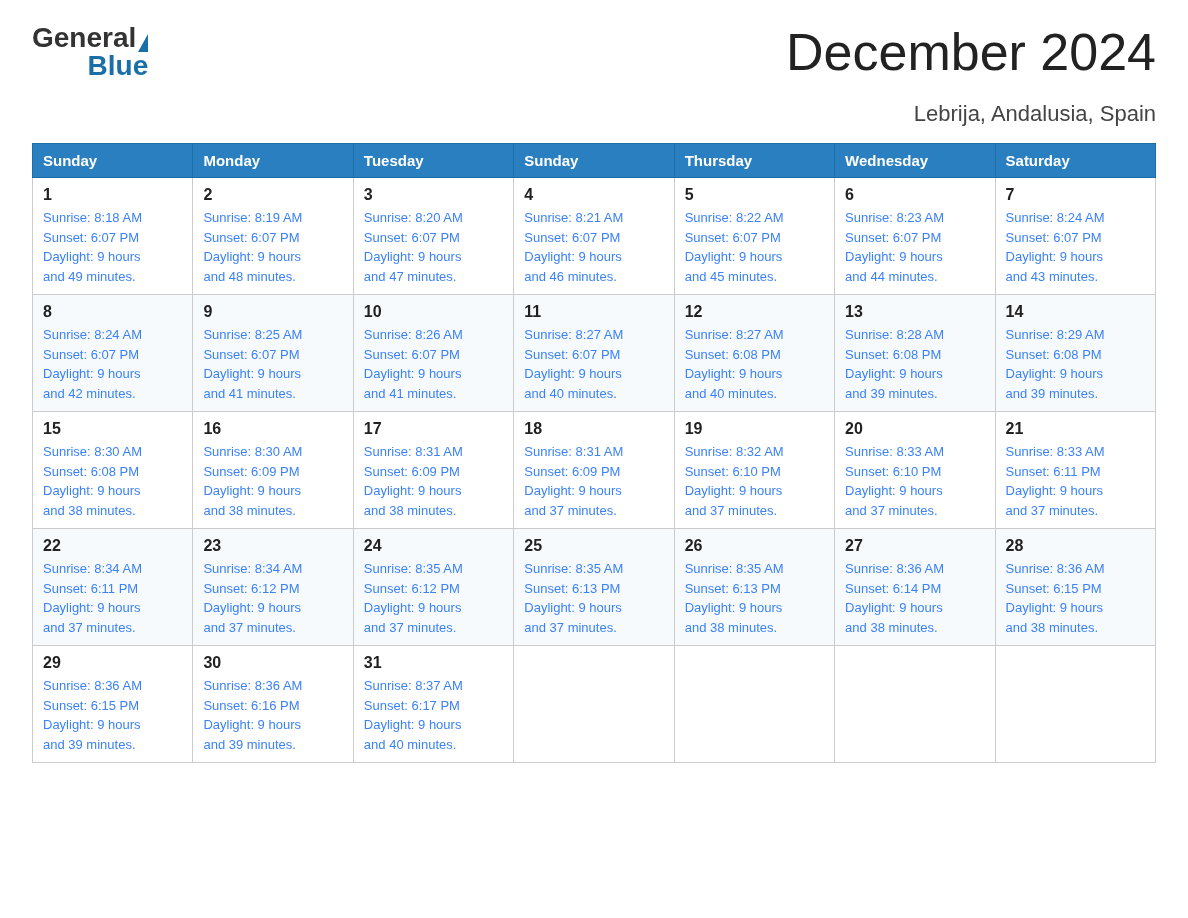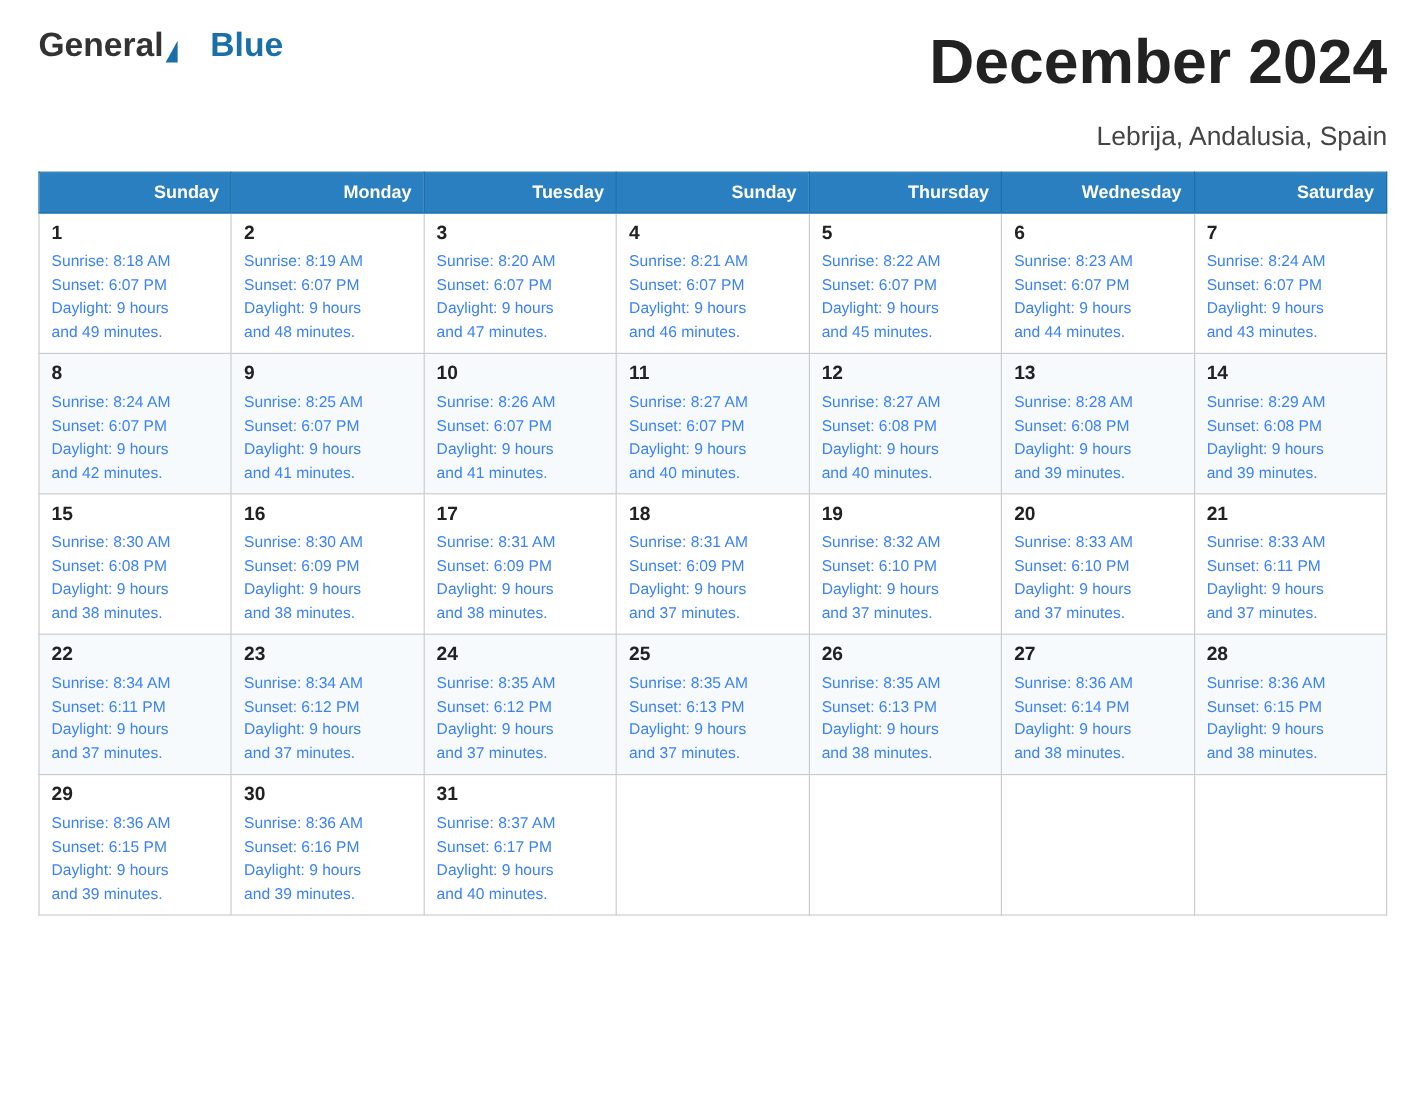--- a/index.html
+++ b/index.html
@@ -11,23 +11,22 @@
       min-height: 918px;
     }
     .header {
       display: flex;
       justify-content: space-between;
       align-items: flex-start;
       margin-bottom: 16px;
     }
     .logo {
       display: flex;
-      flex-direction: row;
+      flex-direction: column;
       align-items: flex-end;
-      gap: 27px;
     }
     .logo-general {
       font-size: 28px;
       font-weight: bold;
       color: #333;
       line-height: 1;
     }
     .logo-blue {
       font-size: 28px;
       font-weight: bold;
@@ -42,41 +41,41 @@
       border-left: 10px solid transparent;
       border-bottom: 18px solid #1a6fa8;
       margin-left: 2px;
       vertical-align: middle;
     }
     .title-section {
       text-align: right;
     }
     .month-title {
       font-size: 52px;
-      font-weight: bold;
+      font-weight: normal;
       color: #222;
       line-height: 1.1;
     }
     .location-title {
       font-size: 22px;
       color: #444;
       margin-top: 20px;
     }
     .calendar {
       width: 100%;
       border-collapse: collapse;
       margin-top: 8px;
     }
     .calendar th {
       background: #2a7fc1;
       color: #fff;
       font-size: 15px;
       font-weight: bold;
       padding: 8px 10px;
-      text-align: right;
+      text-align: left;
       border: 1px solid #1a6fa8;
     }
     .calendar td {
       vertical-align: top;
       padding: 8px 10px;
       border: 1px solid #ccc;
       font-size: 13px;
       color: #222;
       min-width: 140px;
       background: #fff;

